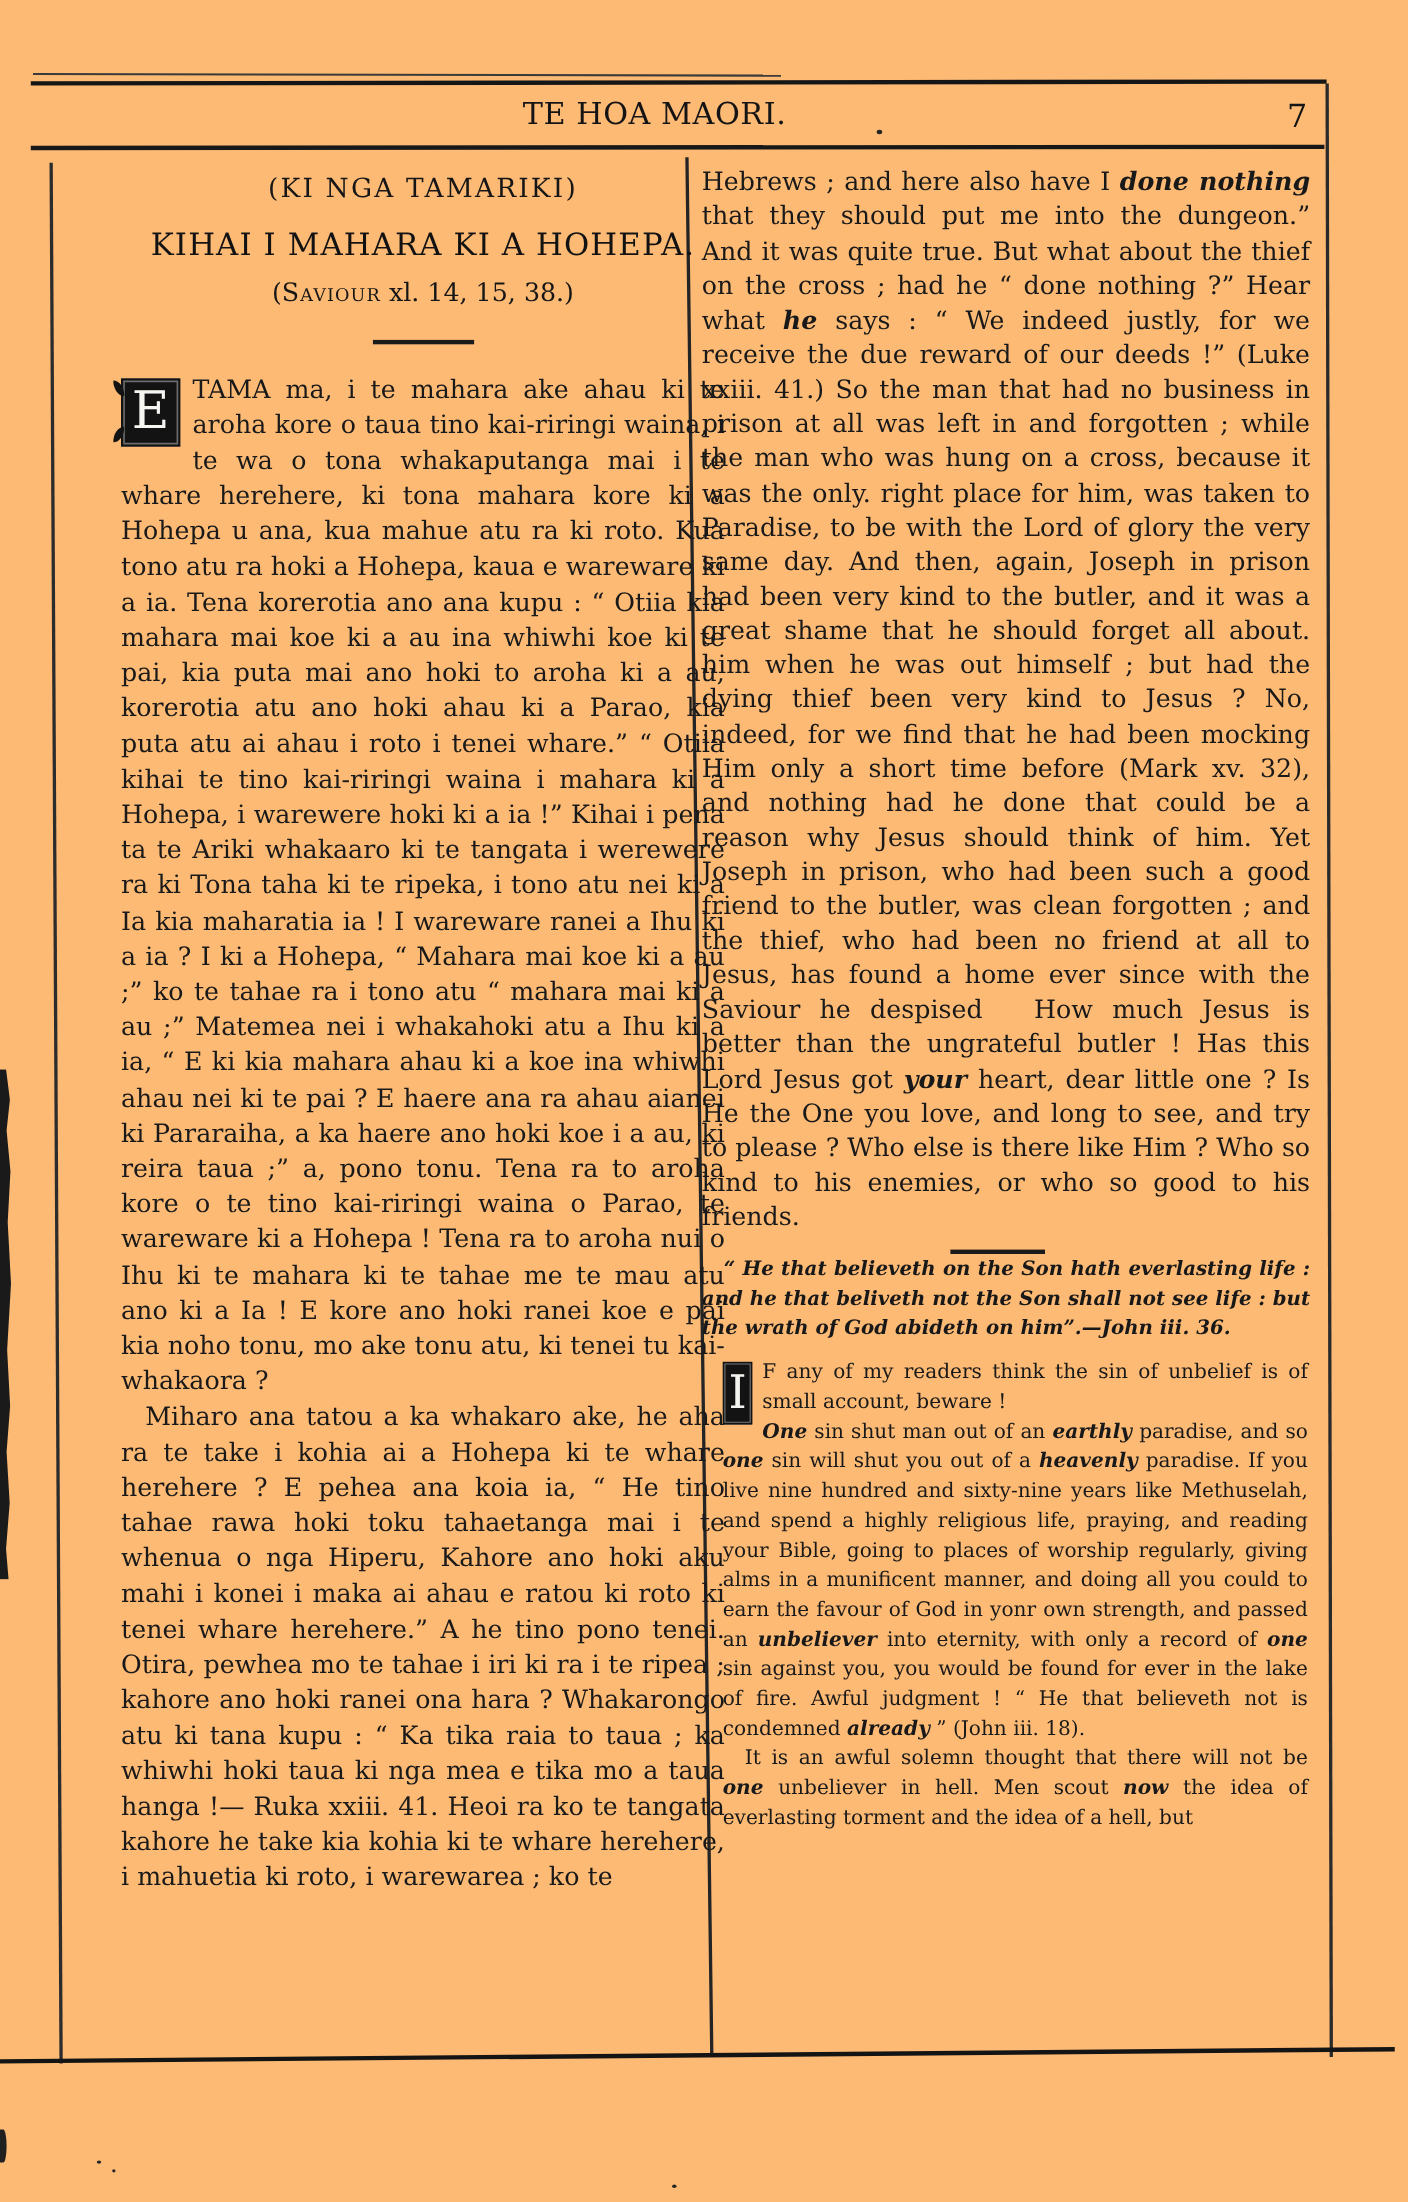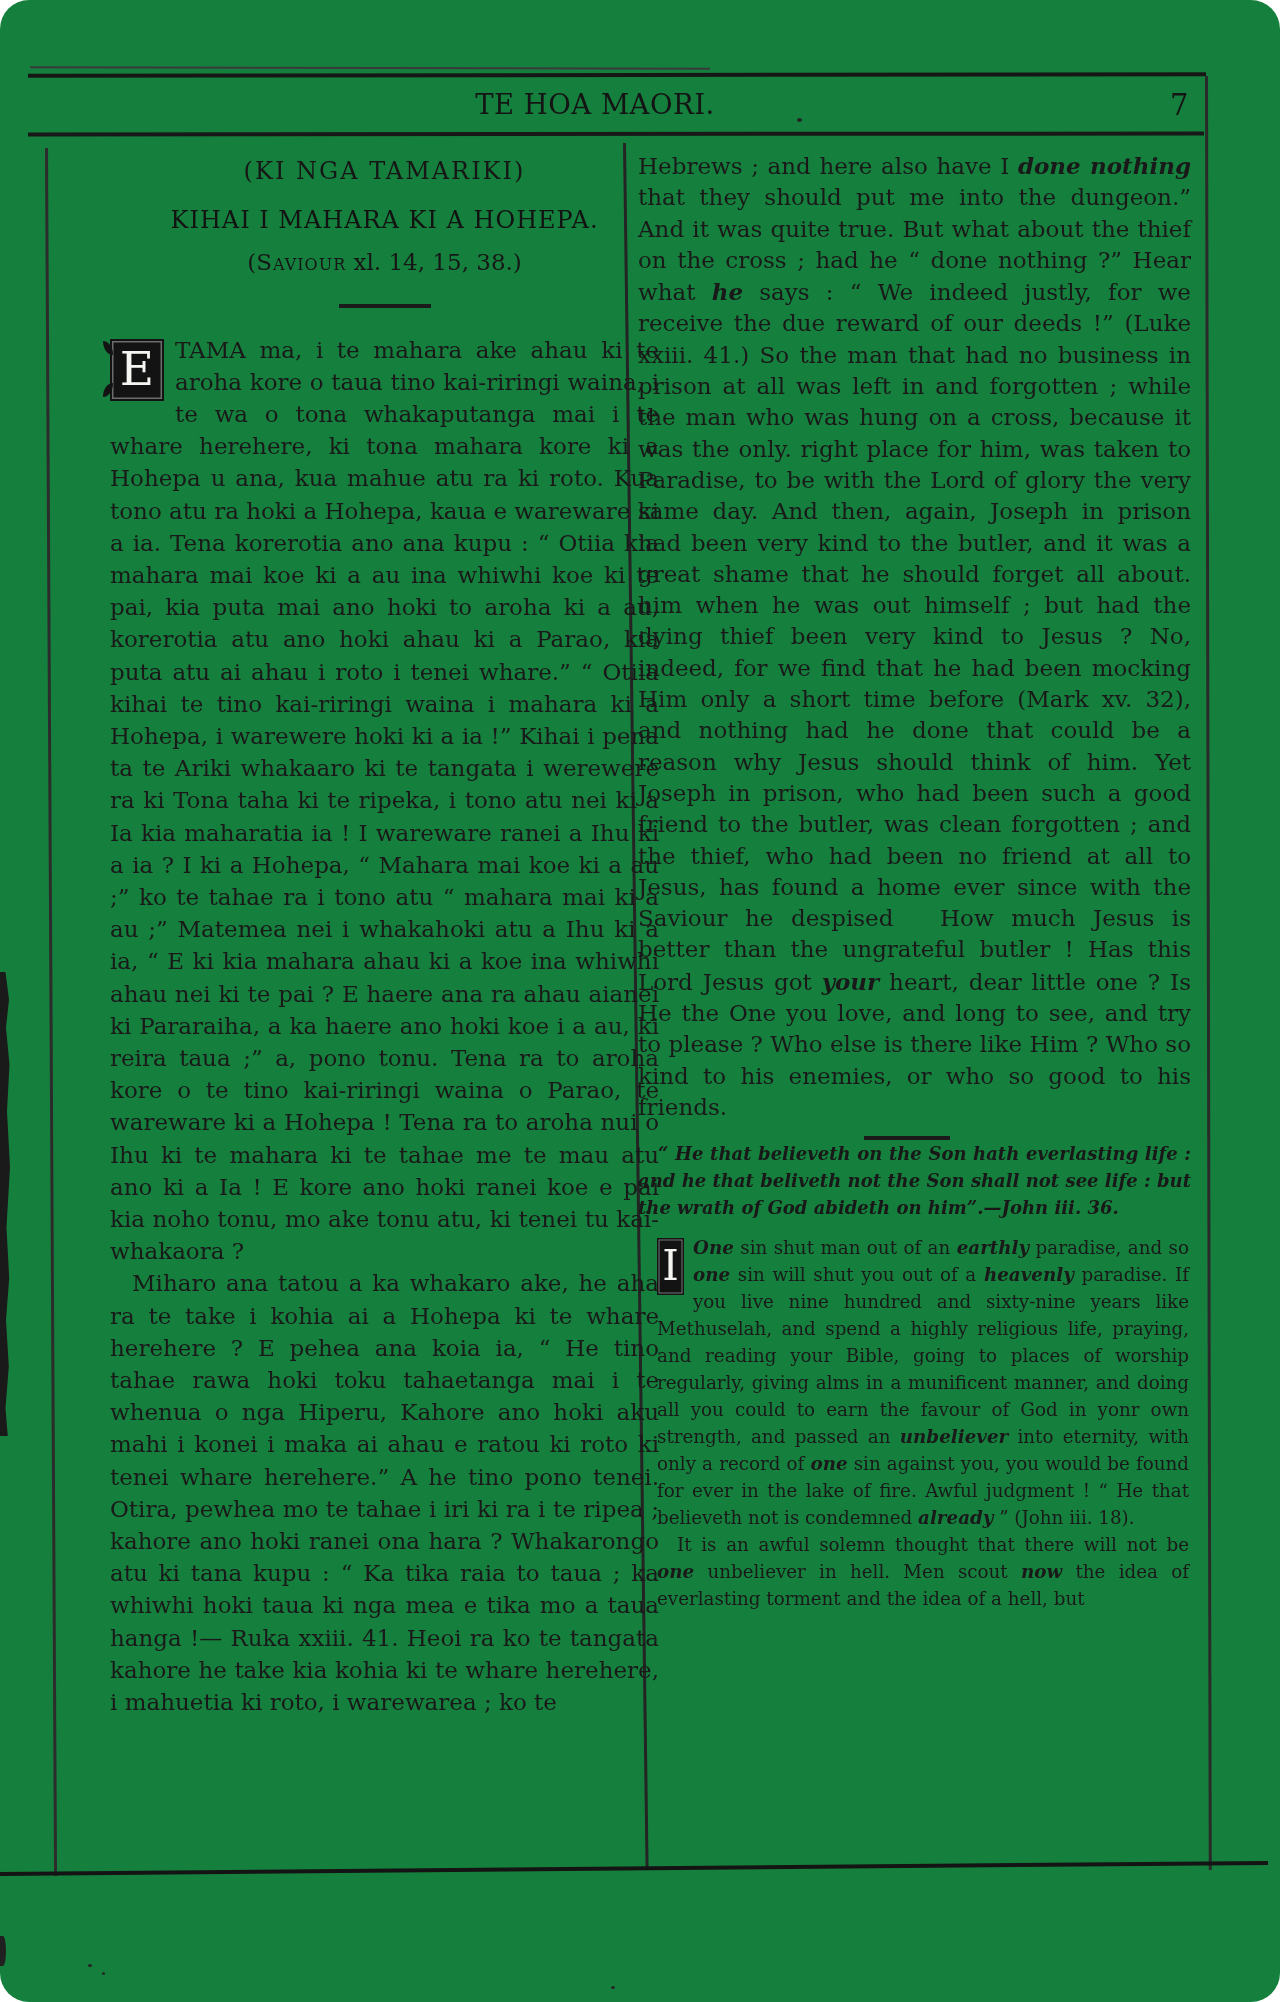--- a/index.html
+++ b/index.html
@@ -1,40 +1,39 @@
 <!DOCTYPE html>
 <html><head>
 <meta charset="utf-8">
 <style>
   html,body{margin:0;padding:0;background:#ffffff;}
   .page{
     position:relative; width:1280px; height:2002px;
-    background:#15803d; overflow:hidden; color:#1b1b1b;
+    background:#fdba74; overflow:hidden; color:#1b1b1b;
     font-family:"DejaVu Serif","Liberation Serif",serif;
-    border-radius:29px;
   }
   
   .rule-top-echo{position:absolute; left:30px; top:67px; width:680px; height:2px; background:#3a3a3a; transform:rotate(0.12deg);}
   .rule-top{position:absolute; left:28px; top:73px; width:1178px; height:4px; background:#161616; transform:rotate(-0.08deg);}
   .rule-header{position:absolute; left:28px; top:132px; width:1176px; height:3.5px; background:#181818; transform:rotate(-0.05deg);}
   .border-left{position:absolute; left:45px; top:148px; width:2.5px; height:1728px; background:#2c2c2c; transform-origin:top center; transform:rotate(-0.3deg);}
   .divider{position:absolute; left:623px; top:143px; width:2.5px; height:1726px; background:#242424; transform-origin:top center; transform:rotate(-0.75deg);}
   .border-right{position:absolute; left:1205px; top:76px; width:2.5px; height:1794px; background:#2a2a2a; transform-origin:top center; transform:rotate(-0.12deg);}
   .rule-bottom{position:absolute; left:-4px; top:1872px; width:1272px; height:4px; background:#141414; transform-origin:left center; transform:rotate(-0.5deg);}
   
   .masthead{position:absolute; left:10px; top:88px; width:1170px; text-align:center;
     font-size:27.5px; letter-spacing:0.5px; color:#141414;}
   .pagenum{position:absolute; left:1170px; top:88px; font-size:29px; color:#141414;}
   
   .col{position:absolute; color:#191919;}
   .col-left{left:64px; top:155px; width:549px;margin-left:46px;}
   .col-right{left:638px; top:150px; width:553px;}
   .col p{margin:0;}
   .h-sub{margin:2px 0 0; text-align:center; font-weight:normal; font-size:24px; letter-spacing:2px; color:#161616;}
-  .h-main{margin:21px 0 0; text-align:center; font-weight:normal; font-size:24px; letter-spacing:1px; color:#121212;}
+  .h-main{margin:21px 0 0; text-align:center; font-weight:normal; font-size:28px; letter-spacing:1px; color:#121212;}
   .h-ref{margin:15px 0 0; text-align:center; font-weight:normal; font-size:23px; color:#161616;}
   .sep{width:92px; height:3.5px; background:#1b1b1b; margin:29px auto 0;}
   .sep-right{width:86px; margin:13px auto 0; transform:translateX(-8px);}
   .col-left .body{font-size:23px; line-height:32.2px; text-align:justify; margin:0;}
   .col-left .body.first{margin-top:26px;}
   .col-left .body.indent{text-indent:22px;}
   .col-right .body{font-size:23px; line-height:31.3px; text-align:justify; margin:0;}
   .verse{font-size:18px; line-height:27px; text-align:justify; margin:13px 0 0 13px; text-indent:20px; color:#181818;}
   .small-block{margin:13px 0 0 19px; width:532px;}
   .small-body{font-size:18.3px; line-height:27px; text-align:justify;}
@@ -89,21 +88,21 @@
     </p>
     <p class="body indent"><span>Miharo ana tatou a ka whakaro ake, he aha ra te take i kohia ai a Hohepa ki te whare herehere ?  E pehea ana koia ia, “ He tino tahae rawa hoki toku tahaetanga mai i te whenua o nga Hiperu, Kahore ano hoki aku mahi i konei i maka ai ahau e ratou ki roto ki tenei whare herehere.”  A he tino pono tenei.  Otira, pewhea mo te tahae i iri ki ra i te ripea ;  kahore ano hoki ranei ona hara ?  Whakarongo atu ki tana kupu : “ Ka tika raia to taua ;  ka whiwhi hoki taua ki nga mea e tika mo a taua hanga !— Ruka xxiii. 41.  Heoi ra ko te tangata kahore he take kia kohia ki te whare herehere, i mahuetia ki roto, i warewarea ;  ko te</span></p>
   </section>
 
   <section class="col col-right">
     <p class="body"><span>Hebrews ;  and here also have I </span><span class="it">done nothing</span><span> that they should put me into the dungeon.”  And it was quite true.  But what about the thief on the cross ;  had he “ done nothing ?”  Hear what </span><span class="it">he</span><span> says :  “ We indeed justly, for we receive the due reward of our deeds !”  (Luke xxiii. 41.)  So the man that had no business in prison at all was left in and forgotten ;  while the man who was hung on a cross, because it was the only. right place for him, was taken to Paradise, to be with the Lord of glory the very same day.  And then, again, Joseph in prison had been very kind to the butler, and it was a great shame that he should forget all about. him when he was out himself ;  but had the dying thief been very kind to Jesus ?  No, indeed, for we find that he had been mocking Him only a short time before (Mark xv. 32), and nothing had he done that could be a reason why Jesus should think of him.  Yet Joseph in prison, who had been such a good friend to the butler, was clean forgotten ;  and the thief, who had been no friend at all to Jesus, has found a home ever since with the Saviour he despised   How much Jesus is better than the ungrateful butler !  Has this Lord Jesus got </span><span class="it">your</span><span> heart, dear little one ?  Is He the One you love, and long to see, and try to please ?  Who else is there like Him ?  Who so kind to his enemies, or who so good to his friends.</span></p>
     <div class="sep sep-right"></div>
     <p class="verse"><span class="it">“ He that believeth on the Son hath everlasting life : and he that beliveth not the Son shall not see life :  but the wrath of God abideth on him”.—John iii. 36.</span></p>
     <div class="small-block">
       <p class="small-body">
-        <span class="dropcap-i">I</span>
+        <span class="dropcap-i">I</span><span><span>F any of my readers think the sin of unbelief is of small account, beware !</span></span>
       </p>
       <p class="small-body"><span class="it">One</span><span> sin shut man out of an </span><span class="it">earthly</span><span> paradise, and so </span><span class="it">one</span><span> sin will shut you out of a </span><span class="it">heavenly</span><span> paradise.  If you live nine hundred and sixty-nine years like Methuselah, and spend a highly religious life, praying, and reading your Bible, going to places of worship regularly, giving alms in a munificent manner, and doing all you could to earn the favour of God in yonr own strength, and passed an </span><span class="it">unbeliever</span><span> into eternity, with only a record of </span><span class="it">one</span><span> sin against you, you would be found for ever in the lake of fire.  Awful judgment !  “ He that believeth not is condemned </span><span class="it">already</span><span> ” (John iii. 18).</span></p>
       <p class="small-body indent"><span>It is an awful solemn thought that there will not be </span><span class="it">one</span><span> unbeliever in hell.  Men scout </span><span class="it">now</span><span> the idea of everlasting torment and the idea of a hell, but</span></p>
     </div>
   </section>
 
   <div class="blotch"></div>
   <div class="blotch2"></div>
   <div class="speck" style="left:797px;top:118px;width:5px;height:4px;"></div>
   <div class="speck" style="left:88px;top:1964px;width:4px;height:3px;"></div>

